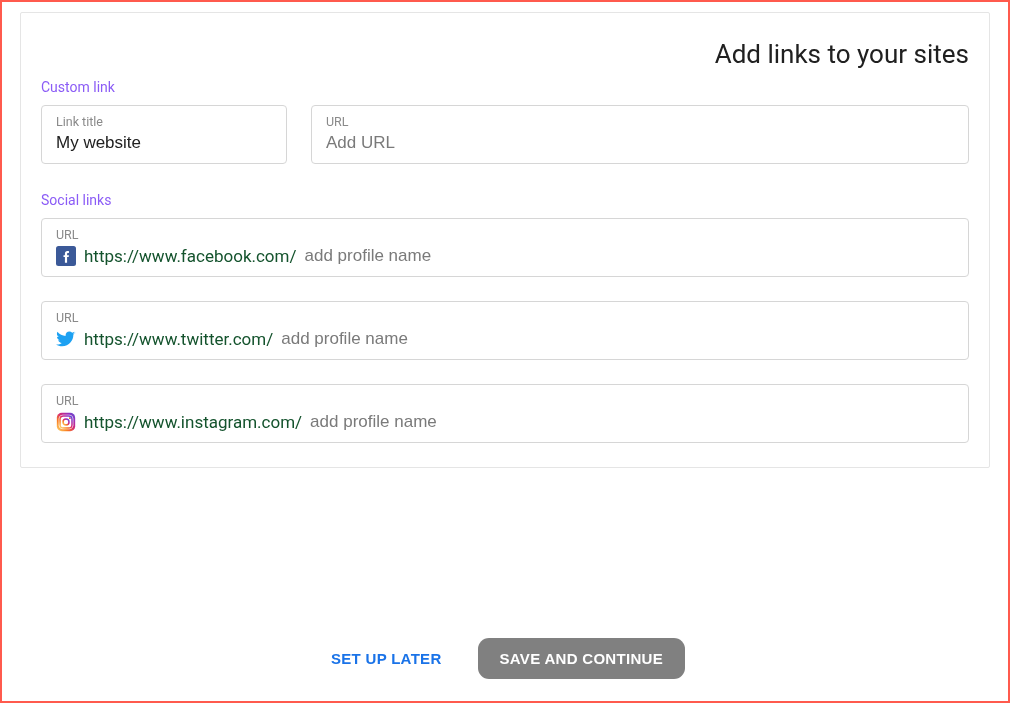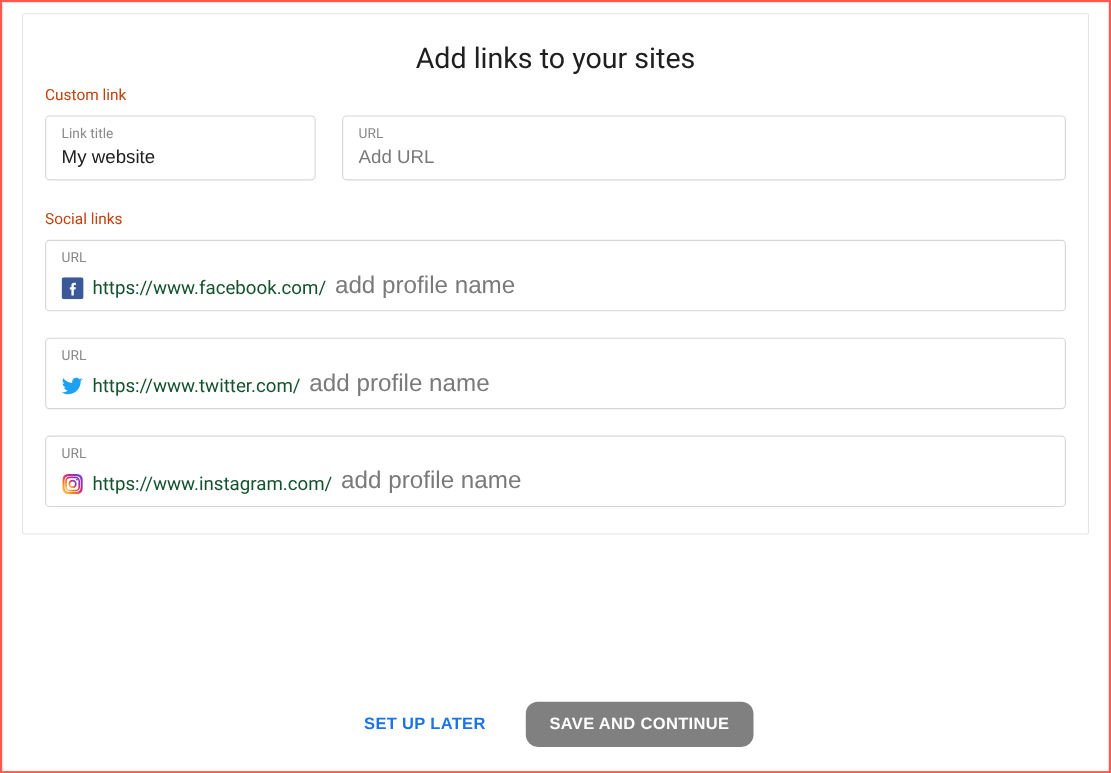--- a/index.html
+++ b/index.html
@@ -19,35 +19,35 @@
     position: absolute;
     left: 18px;
     right: 18px;
     top: 10px;
     border: 1px solid #e5e5e5;
     border-radius: 2px;
     padding: 20px 20px 24px 20px;
     background: #fff;
   }
   .title {
-    text-align: center;
+    text-align: right;
     font-size: 26px;
     color: #202020;
     margin: 6px 0 10px 0;
     font-weight: 400;
   }
   .subtitle {
     text-align: center;
     font-size: 16px;
     color: #757575;
     margin-bottom: 24px;
   }
   .section-label {
     font-size: 14px;
-    color: #c2410c;
+    color: #8b5cf6;
     margin-bottom: 10px;
   }
   .row-custom {
     display: flex;
     gap: 24px;
     margin-bottom: 28px;
   }
   .field {
     border: 1px solid #d6d6d6;
     border-radius: 4px;
@@ -109,21 +109,21 @@
     border: none;
     color: #fff;
     font-size: 15px;
     font-weight: 600;
     letter-spacing: 0.3px;
     padding: 12px 22px;
     border-radius: 11px;
     cursor: pointer;
   }
   .social-input {
-    border:none; outline:none; font-size:22px; flex:1; background:transparent; padding:0;
+    border:none; outline:none; font-size:17px; flex:1; background:transparent; padding:0;
   }
   .social-input::placeholder { color:#7a7a7a; }
 </style>
 </head>
 <body>
 
 <div class="outer">
 
   <div class="card">
 

